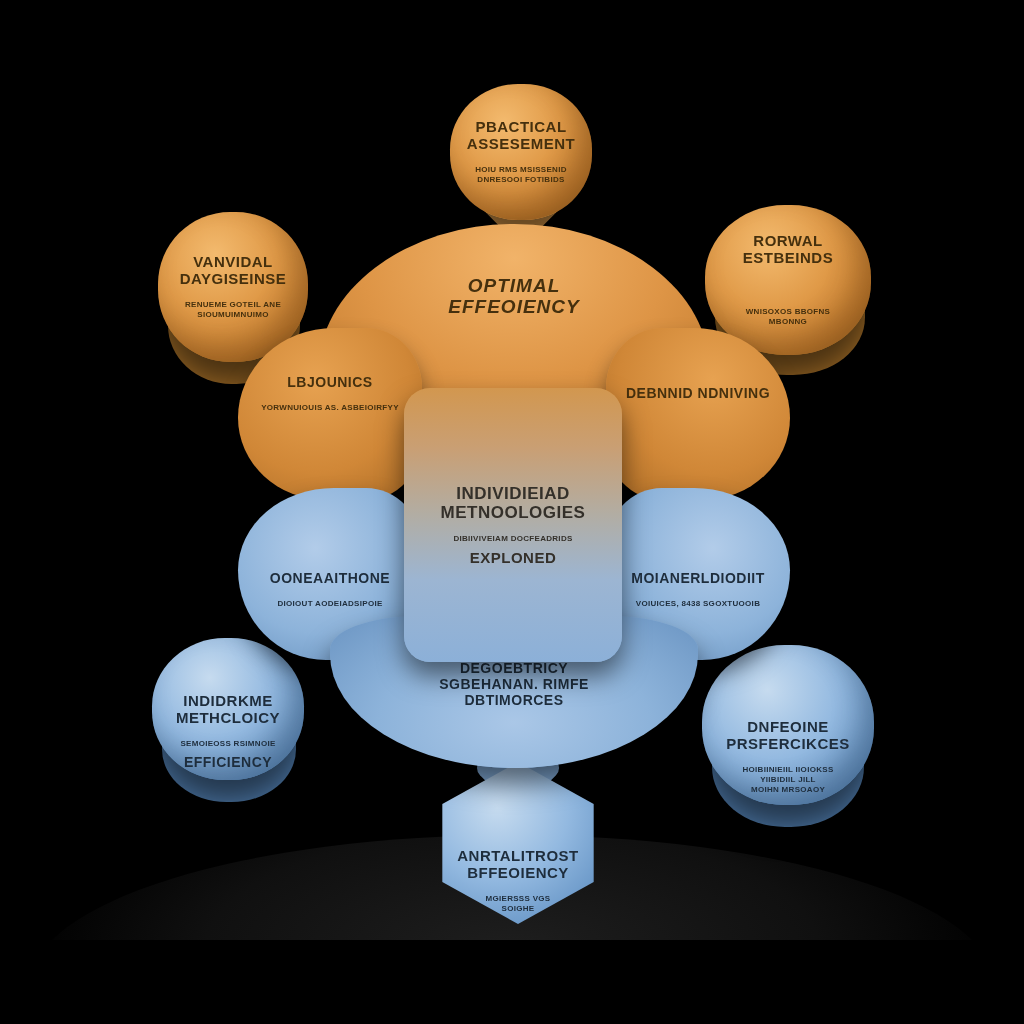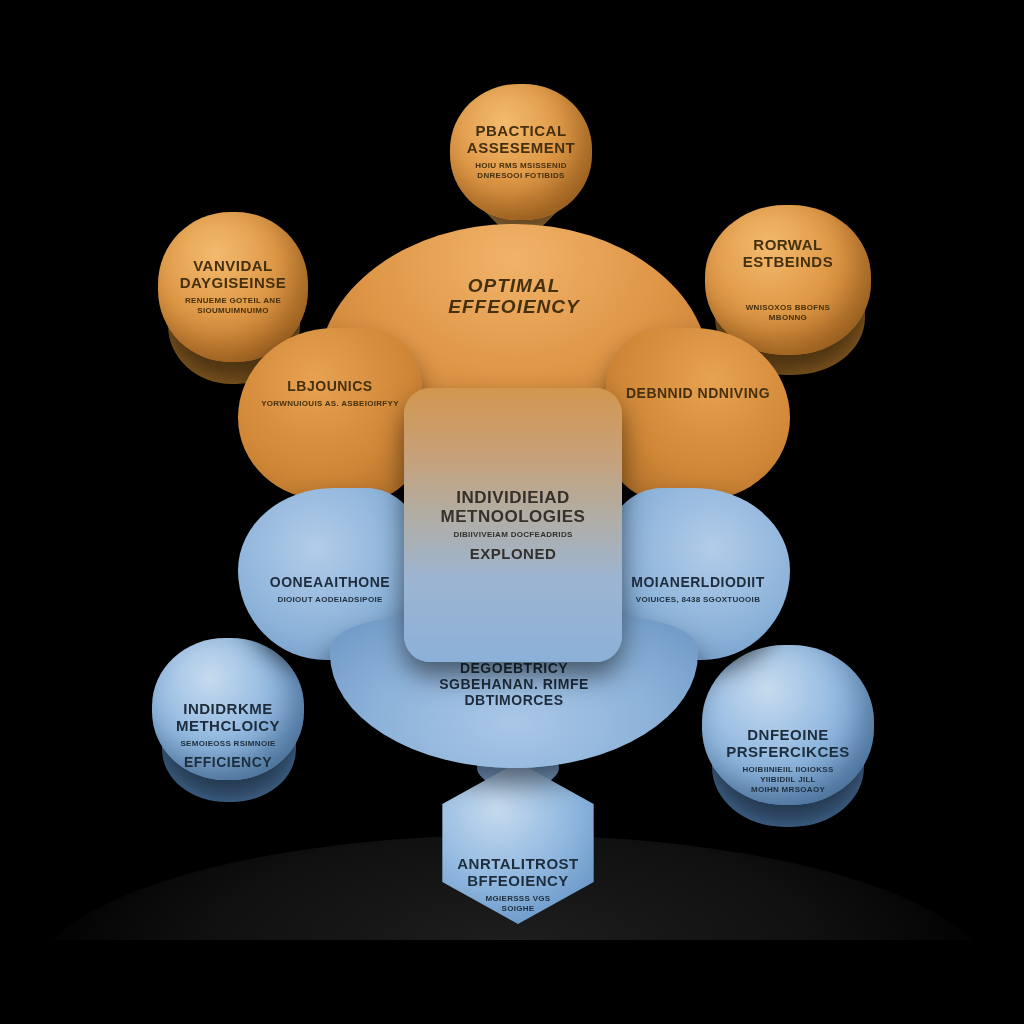--- a/index.html
+++ b/index.html
@@ -11,21 +11,21 @@
   .floor {
     position:absolute; left:30px; top:835px; width:964px; height:300px;
     border-radius:50%; z-index:0;
     background:radial-gradient(ellipse at 50% 38%, #1e1e1e 0%, #101010 45%, #000 72%);
   }
   .node {
     position:absolute; display:flex; flex-direction:column;
     align-items:center; justify-content:center; text-align:center;
   }
   .title { font-weight:700; white-space:pre-line; line-height:1.12; letter-spacing:.5px; }
-  .sub   { font-weight:700; white-space:pre-line; line-height:1.25; letter-spacing:.3px; margin-top:4px; }
+  .sub   { font-weight:700; white-space:pre-line; line-height:1.25; letter-spacing:.3px; margin-top:12px; }
   .footer{ font-weight:700; letter-spacing:.5px; margin-top:5px; }
   .t-orange { color:#45300e; }
   .t-blue   { color:#1e2d3c; }
   .t-panel  { color:#34302a; }
 
   
   .orange-ball {
     background:radial-gradient(circle at 38% 28%, #f3ba6e 0%, #e09a48 42%, #c77f31 72%, #9c6222 100%);
     border-radius:48%;
     box-shadow:0 22px 30px rgba(0,0,0,.55), inset -12px -16px 28px rgba(70,40,5,.30);

